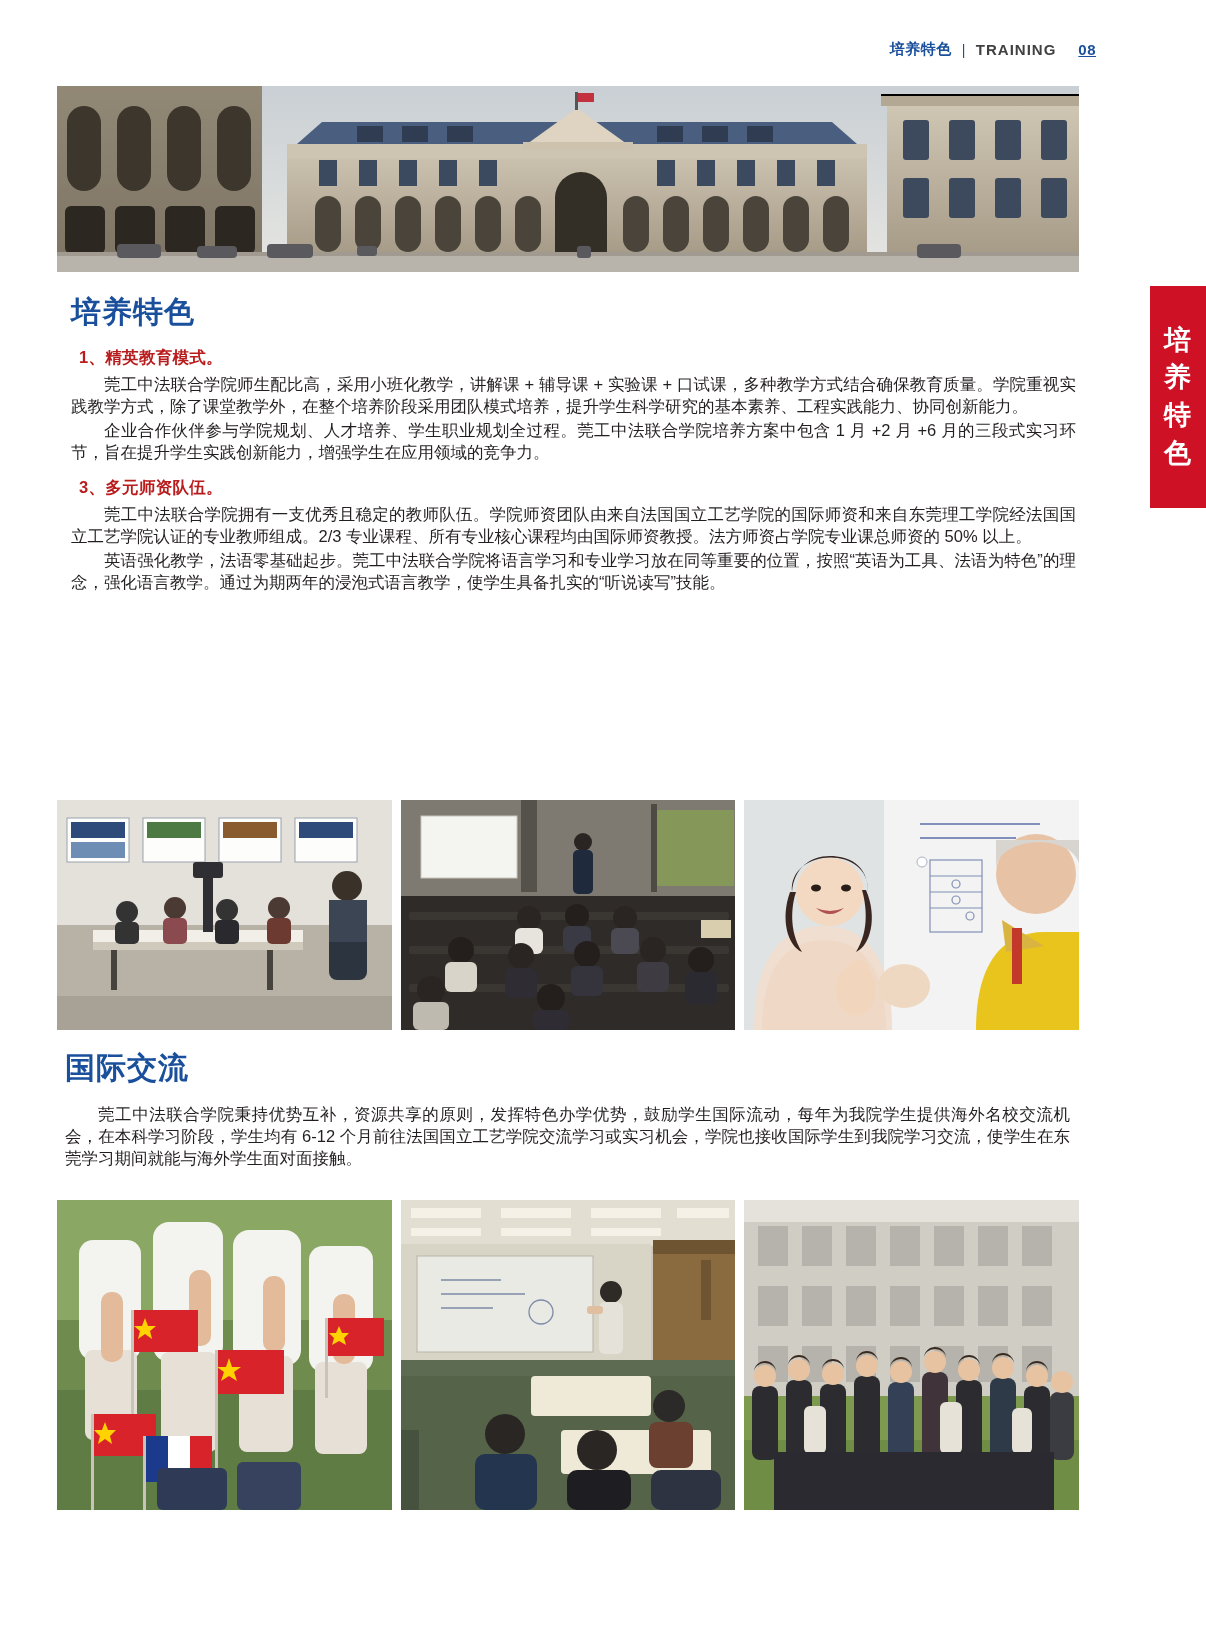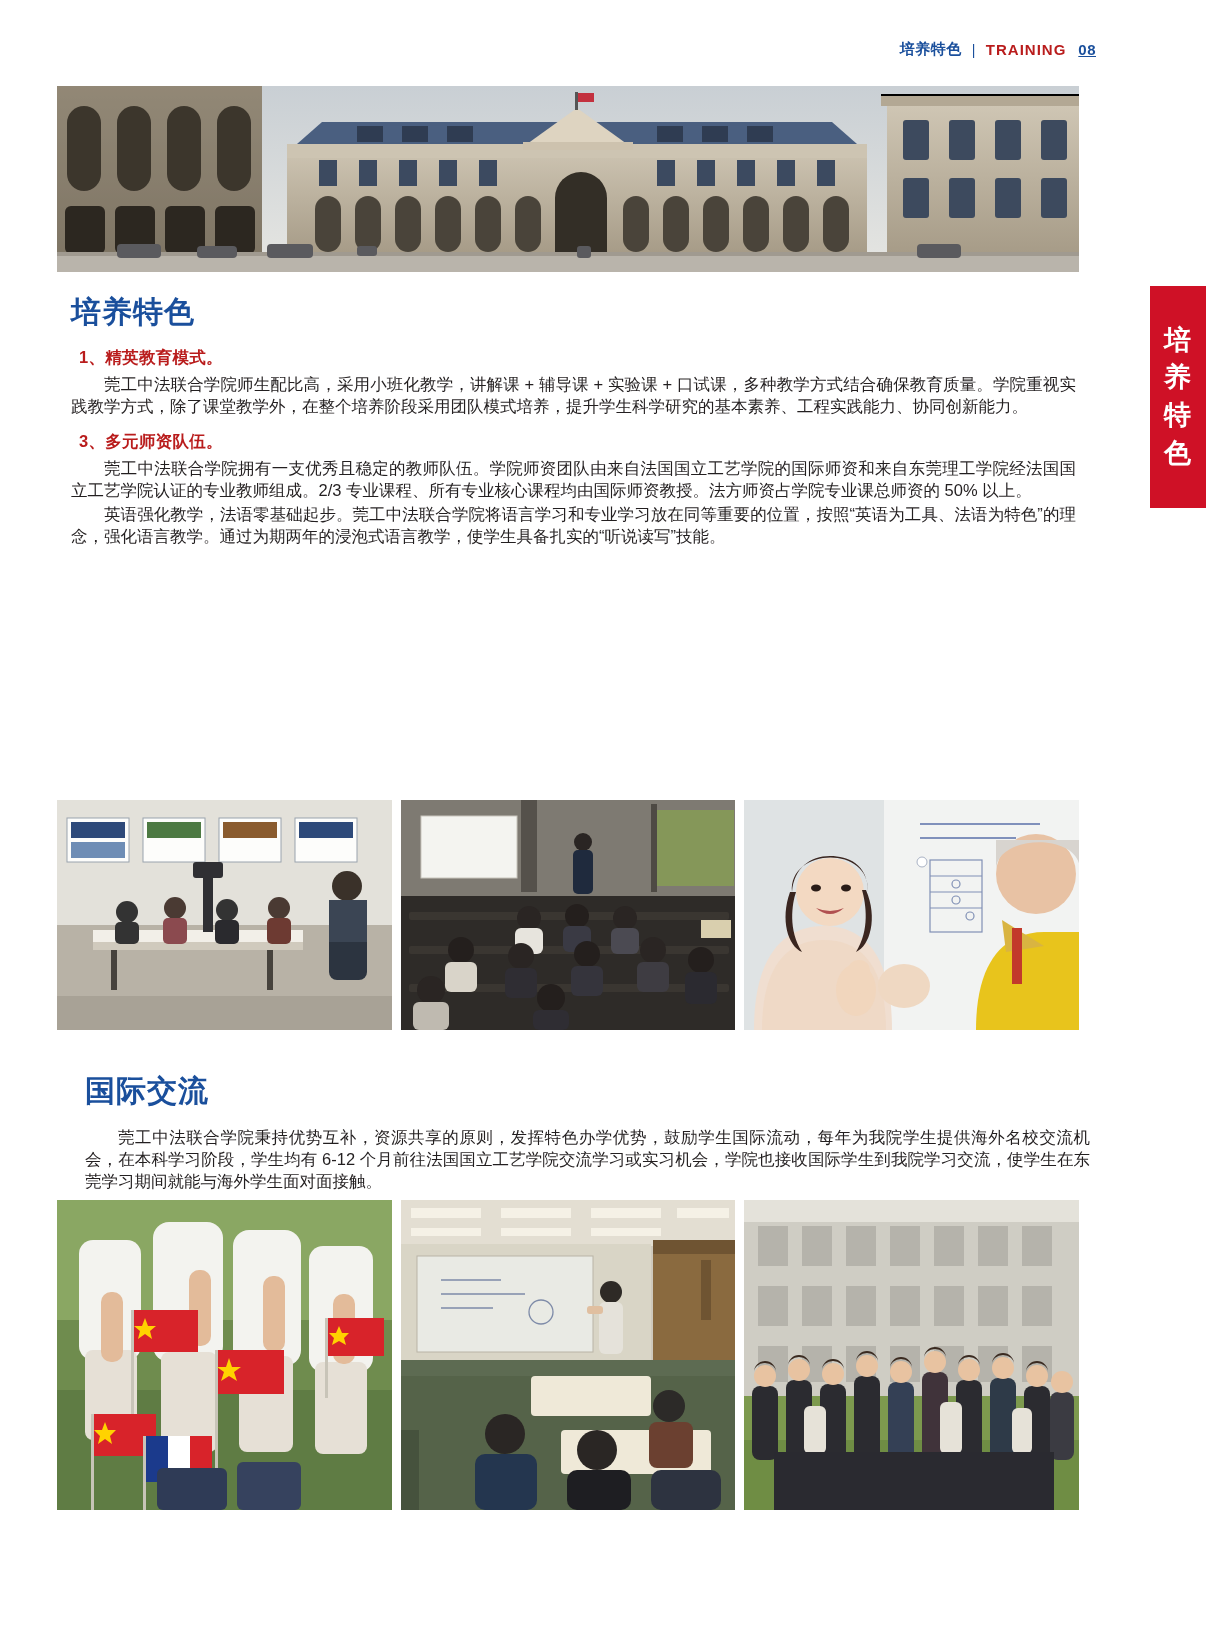--- a/index.html
+++ b/index.html
@@ -30,30 +30,30 @@
   .header-cn {
     color: #1a4f9c;
     font-weight: bold;
     font-size: 15px;
   }
   .header-sep {
     color: #1a4f9c;
     font-size: 14px;
   }
   .header-en {
-    color: #b91c1c;
+    color: #404040;
     font-weight: bold;
     font-size: 15px;
     letter-spacing: 1px;
   }
   .header-num {
     color: #1a4f9c;
     font-weight: bold;
     font-size: 15px;
-    margin-left: 2px;
+    margin-left: 12px;
     text-decoration: underline;
   }
 
   
   .side-tab {
     position: absolute;
     right: 0;
     top: 286px;
     width: 56px;
     height: 222px;
@@ -128,24 +128,23 @@
     position: relative;
     background: #ccc;
   }
   .photo svg { display: block; }
   .row1 { top: 800px; }
   .row2 { top: 1200px; height: 310px; }
   .row2 .photo { height: 310px; }
 
   .second-title-wrap {
     position: absolute;
-    left: 71px;
+    left: 51px;
     top: 1048px;
     width: 1022px;
-    margin-top: 23px;
   }
 </style>
 </head>
 <body>
 
 <div class="page-header">
   <span class="header-cn">培养特色</span>
   <span class="header-sep">|</span>
   <span class="header-en">TRAINING</span>
   <span class="header-num">08</span>
@@ -265,20 +264,21 @@
   </svg>
 </div>
 
 <div class="content">
 
   <h2 class="section-title">培养特色</h2>
 
   <div class="sub-title">1、精英教育模式。</div>
   <p class="para">莞工中法联合学院师生配比高，采用小班化教学，讲解课 + 辅导课 + 实验课 + 口试课，多种教学方式结合确保教育质量。学院重视实践教学方式，除了课堂教学外，在整个培养阶段采用团队模式培养，提升学生科学研究的基本素养、工程实践能力、协同创新能力。</p>
 
+  <p class="para">企业合作伙伴参与学院规划、人才培养、学生职业规划全过程。莞工中法联合学院培养方案中包含 1 月 +2 月 +6 月的三段式实习环节，旨在提升学生实践创新能力，增强学生在应用领域的竞争力。</p>
 
   <div class="sub-title">3、多元师资队伍。</div>
   <p class="para">莞工中法联合学院拥有一支优秀且稳定的教师队伍。学院师资团队由来自法国国立工艺学院的国际师资和来自东莞理工学院经法国国立工艺学院认证的专业教师组成。2/3 专业课程、所有专业核心课程均由国际师资教授。法方师资占学院专业课总师资的 50% 以上。</p>
 
   <p class="para">英语强化教学，法语零基础起步。莞工中法联合学院将语言学习和专业学习放在同等重要的位置，按照“英语为工具、法语为特色”的理念，强化语言教学。通过为期两年的浸泡式语言教学，使学生具备扎实的“听说读写”技能。</p>
 
 </div>
 
 <div class="photo-row row1">
   <div class="photo">

